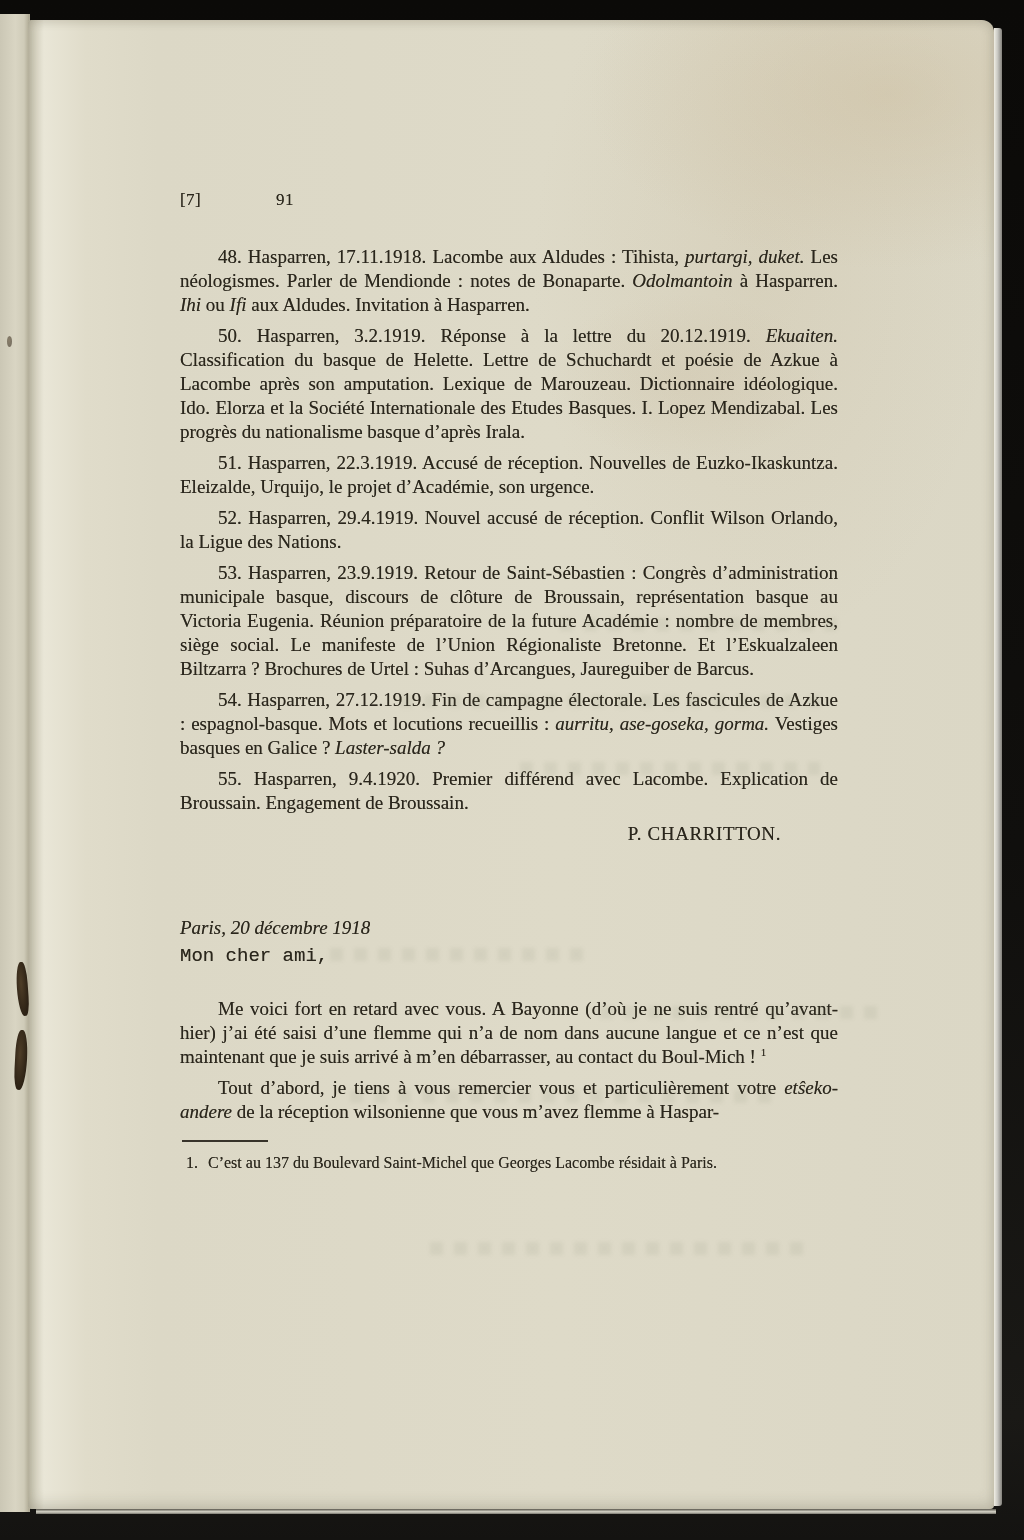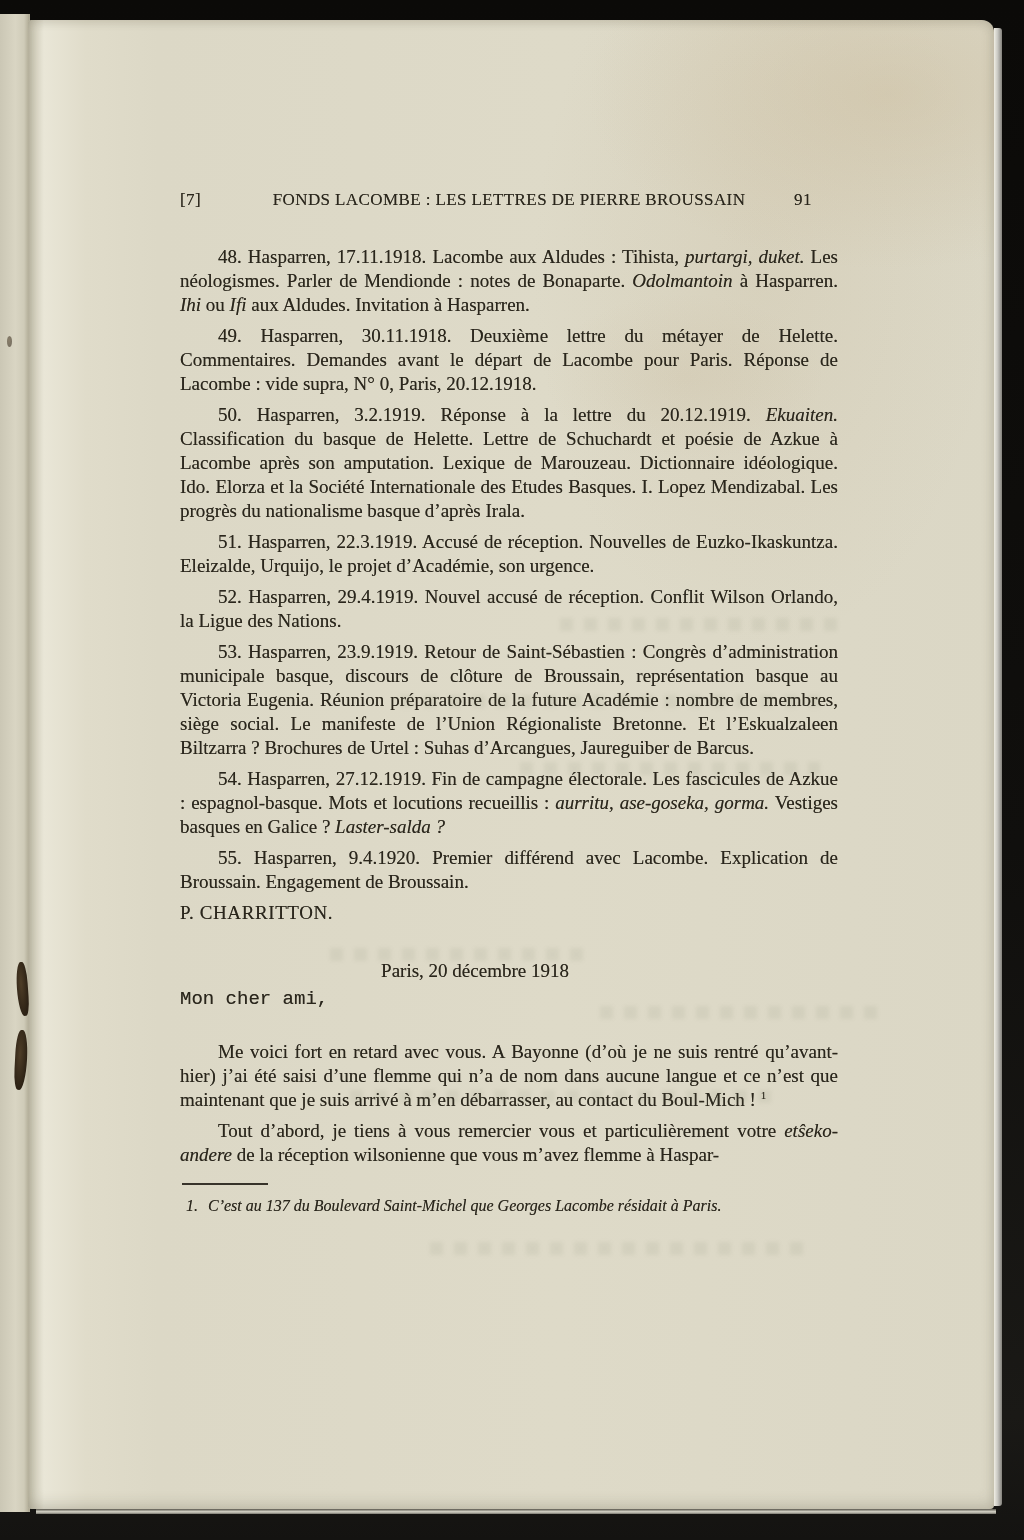--- a/index.html
+++ b/index.html
@@ -60,47 +60,45 @@
   }
   .header-row { display:flex; align-items:baseline; font-size:17px; letter-spacing:.4px; margin-bottom:33px; }
   .header-row .bracket { width:70px; }
   .header-row .rtitle  { flex:1; text-align:center; }
   .header-row .pnum    { width:70px; text-align:center; }
 
   .entries p, .letter-pars p { margin:0 0 7px 0; text-align:justify; text-indent:38px; }
   i { font-style:italic; }
   sup { font-size:11px; vertical-align:super; line-height:0; }
 
-  .sig { padding-right:57px; margin-top:5px; letter-spacing:.6px; }
-  .dateline { text-align:center; padding-right:68px; margin-top:34px; }
+  .sig { text-align:right; padding-right:57px; margin-top:5px; letter-spacing:.6px; }
+  .dateline { text-align:left; padding-right:68px; margin-top:70px; font-style:italic; }
   .salutation { margin-top:4px;font-family:Liberation Mono, monospace; }
   .letter-pars { margin-top:29px; }
   .letter-pars p + p { margin-top:1px; }
   .fn-rule { width:86px; border:0; border-top:2px solid #37332a; margin:16px 0 0 2px; }
-  .footnote { margin-top:9px; font-size:16px; padding-left:6px;font-style:italic; }
+  .footnote { margin-top:9px; font-size:16px; padding-left:6px; }
   .footnote .marker { padding-right:10px; }
 </style>
 </head>
 <body style="--paper: #dedac8; --background: #0e0d0b; --ink: #2a261c;">
 
 <div class="scene">
   <div class="gutter-strip"></div>
 
   <div class="page">
     <div class="content">
 
       <div class="header-row">
         <span class="bracket">[7]</span>
-        <span class="rtitle">FONDS LACOMBE : LES LETTRES DE PIERRE BROUSSAIN</span>
         <span class="pnum">91</span>
       </div>
 
       <div class="entries">
           <p><span>48. Hasparren, 17.11.1918. Lacombe aux Aldudes :  Tihista, </span><i>purtargi, duket.</i><span> Les néologismes. Parler de Mendionde :  notes de Bonaparte. </span><i>Odolmantoin</i><span> à Hasparren. </span><i>Ihi</i><span> ou </span><i>Ifi</i><span> aux Aldudes. Invitation à Hasparren.</span></p>
-          <p><span>49. Hasparren, 30.11.1918. Deuxième lettre du métayer de Helette. Commentaires. Demandes avant le départ de Lacombe pour Paris. Réponse de Lacombe :  vide supra, N° 0, Paris, 20.12.1918.</span></p>
           <p><span>50. Hasparren, 3.2.1919. Réponse à la lettre du 20.12.1919. </span><i>Ekuaiten.</i><span> Classification du basque de Helette. Lettre de Schuchardt et poésie de Azkue à Lacombe après son amputation. Lexique de Marouzeau. Dictionnaire idéologique. Ido. Elorza et la Société Internationale des Etudes Basques. I. Lopez Mendizabal. Les progrès du nationalisme basque d’après Irala.</span></p>
           <p><span>51. Hasparren, 22.3.1919. Accusé de réception. Nouvelles de Euzko-Ikaskuntza. Eleizalde, Urquijo, le projet d’Académie, son urgence.</span></p>
           <p><span>52. Hasparren, 29.4.1919. Nouvel accusé de réception. Conflit Wilson Orlando, la Ligue des Nations.</span></p>
           <p><span>53. Hasparren, 23.9.1919. Retour de Saint-Sébastien :  Congrès d’administration municipale basque, discours de clôture de Broussain, représentation basque au Victoria Eugenia. Réunion préparatoire de la future Académie :  nombre de membres, siège social. Le manifeste de l’Union Régionaliste Bretonne. Et l’Eskualzaleen Biltzarra ? Brochures de Urtel :  Suhas d’Arcangues, Jaureguiber de Barcus.</span></p>
           <p><span>54. Hasparren, 27.12.1919. Fin de campagne électorale. Les fascicules de Azkue :  espagnol-basque. Mots et locutions recueillis : </span><i>aurritu, ase-goseka, gorma.</i><span> Vestiges basques en Galice ? </span><i>Laster-salda ?</i></p>
           <p><span>55. Hasparren, 9.4.1920. Premier différend avec Lacombe. Explication de Broussain. Engagement de Broussain.</span></p>
         </div>
 
       <div class="sig">P. CHARRITTON.</div>
 

